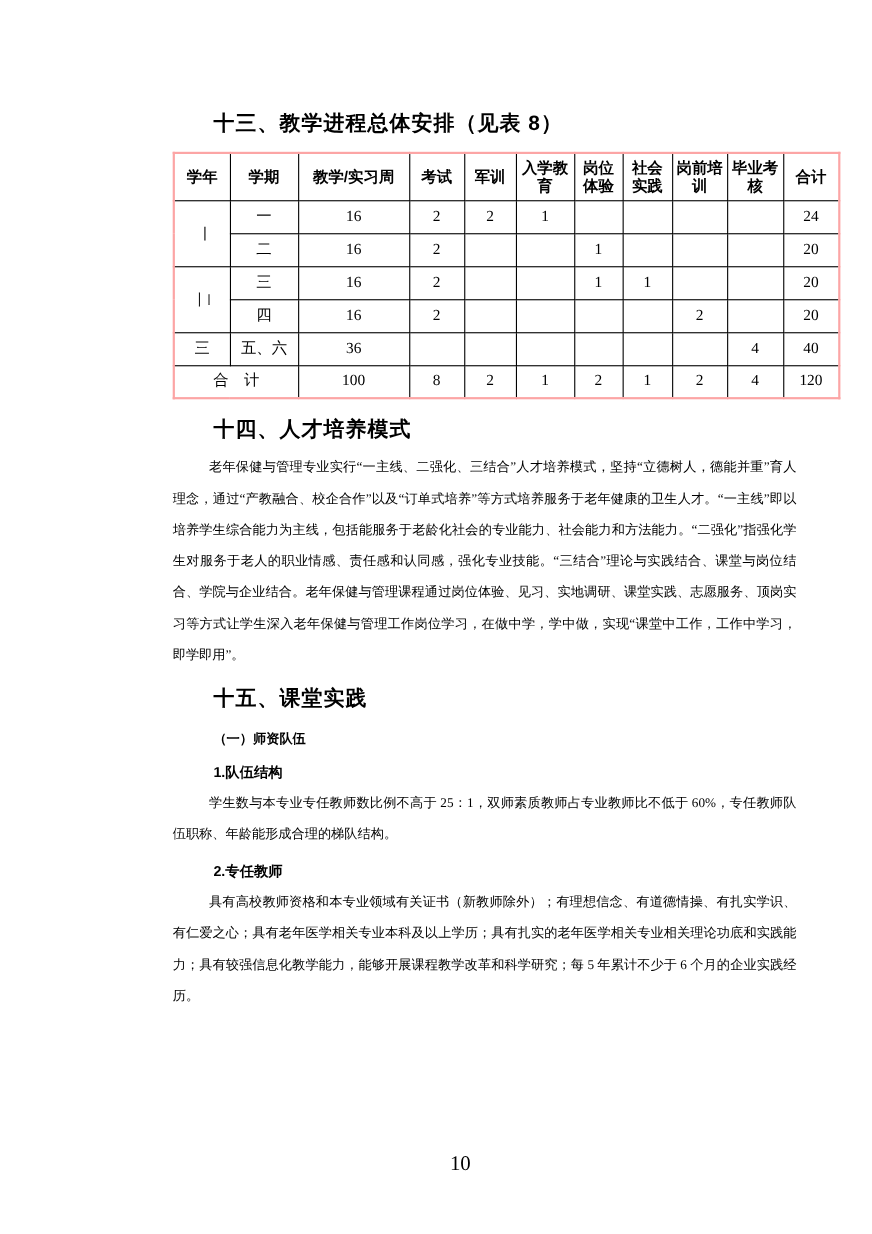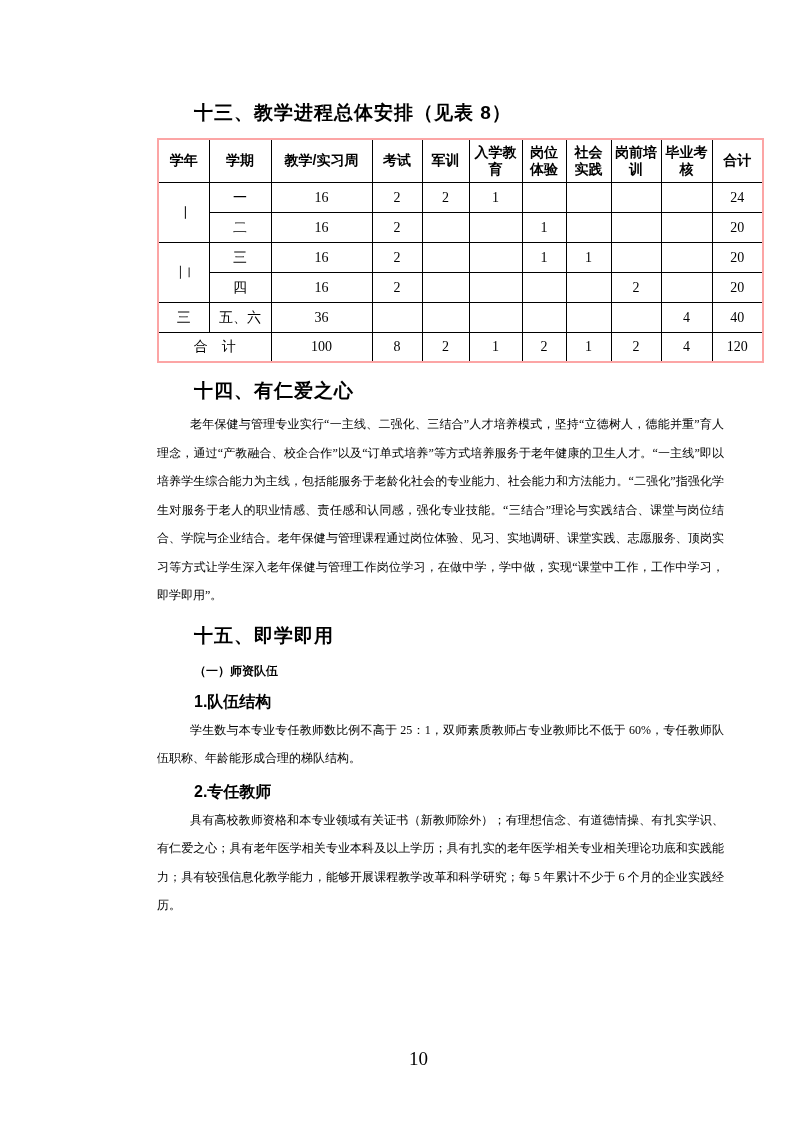--- a/index.html
+++ b/index.html
@@ -43,21 +43,21 @@
   }
   .h14{margin-top:15px;}
   .h15{margin-top:13px;}
   .sub{
     font-family:"Liberation Sans","DejaVu Sans",sans-serif;
     font-weight:bold;font-size:12px;line-height:23px;
     margin:11px 0 0 0;text-indent:37px;
   }
   .item{
     font-family:"Liberation Sans","DejaVu Sans",sans-serif;
-    font-weight:bold;font-size:16px;line-height:23px;
+    font-weight:bold;font-size:13px;line-height:23px;
     margin:7px 0 0 0;text-indent:37px;
   }
   .para-tight{margin-top:3px;}
   .page-num{
     position:absolute;left:0;right:0;bottom:52px;
     text-align:center;font-size:19px;
     font-family:"Liberation Serif","DejaVu Serif",serif;
   }
 </style>
 </head>
@@ -170,24 +170,24 @@
           <td>1</td>
           <td>2</td>
           <td>1</td>
           <td>2</td>
           <td>4</td>
           <td>120</td>
         </tr>
       </tbody>
     </table>
 
-    <div class="h1 h14">十四、有仁爱之心</div>
+    <div class="h1 h14">十四、人才培养模式</div>
     <div class="para">老年保健与管理专业实行“一主线、二强化、三结合”人才培养模式，坚持“立德树人，德能并重”育人理念，通过“产教融合、校企合作”以及“订单式培养”等方式培养服务于老年健康的卫生人才。“一主线”即以培养学生综合能力为主线，包括能服务于老龄化社会的专业能力、社会能力和方法能力。“二强化”指强化学生对服务于老人的职业情感、责任感和认同感，强化专业技能。“三结合”理论与实践结合、课堂与岗位结合、学院与企业结合。老年保健与管理课程通过岗位体验、见习、实地调研、课堂实践、志愿服务、顶岗实习等方式让学生深入老年保健与管理工作岗位学习，在做中学，学中做，实现“课堂中工作，工作中学习，即学即用”。</div>
 
-    <div class="h1 h15">十五、即学即用</div>
+    <div class="h1 h15">十五、课堂实践</div>
     <div class="sub">（一）师资队伍</div>
     <div class="item">1.队伍结构</div>
     <div class="para para-tight">学生数与本专业专任教师数比例不高于 25：1，双师素质教师占专业教师比不低于 60%，专任教师队伍职称、年龄能形成合理的梯队结构。</div>
     <div class="item">2.专任教师</div>
     <div class="para para-tight">具有高校教师资格和本专业领域有关证书（新教师除外）；有理想信念、有道德情操、有扎实学识、有仁爱之心；具有老年医学相关专业本科及以上学历；具有扎实的老年医学相关专业相关理论功底和实践能力；具有较强信息化教学能力，能够开展课程教学改革和科学研究；每 5 年累计不少于 6 个月的企业实践经历。</div>
 
   </div>
 
   <div class="page-num">10</div>
 </div>

